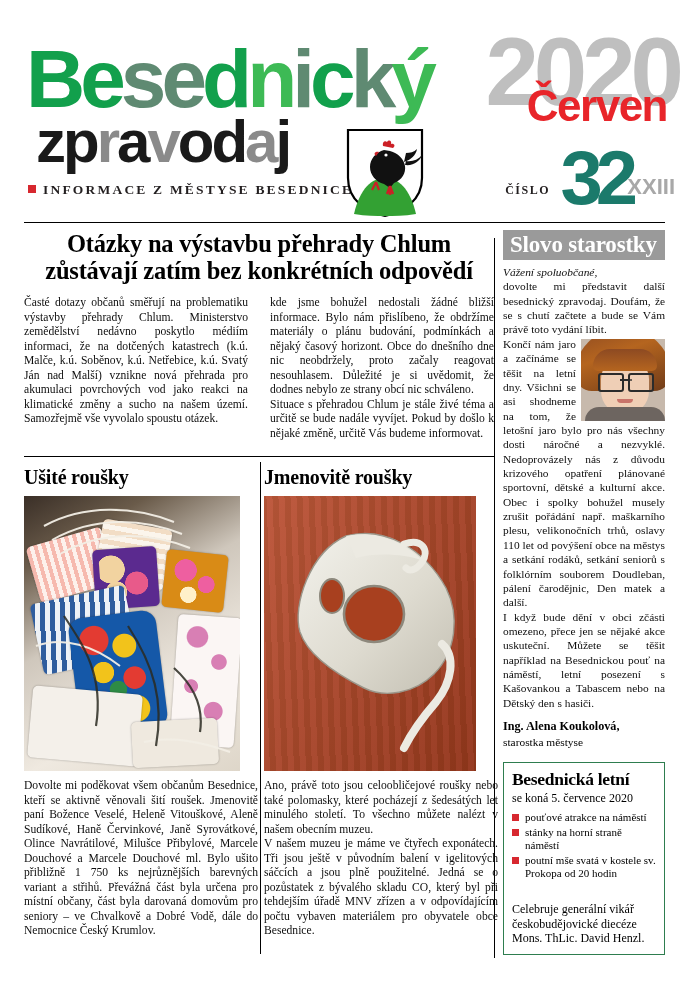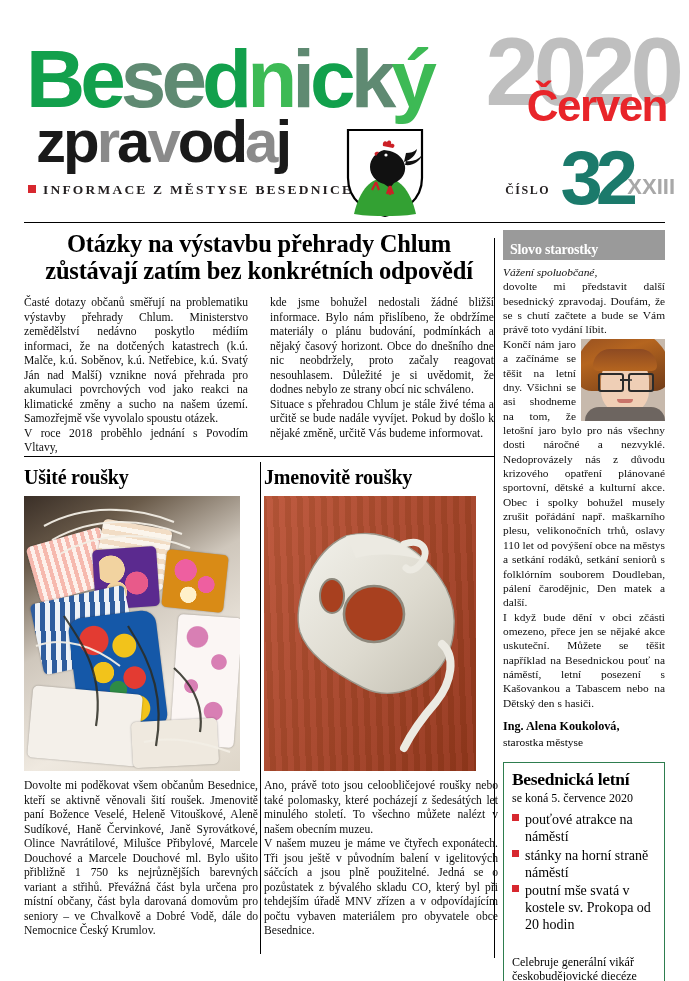--- a/index.html
+++ b/index.html
@@ -302,21 +302,21 @@
     height: 30px;
     position: relative;
   }
   .sect-banner span {
     position: absolute;
     left: 7px;
     bottom: 2px;
     color: #fff;
     font-family: "Liberation Serif", serif;
     font-weight: bold;
-    font-size: 14px;
+    font-size: 23px;
     letter-spacing: -0.2px;
   }
   p.body.narrow {
     font-size: 11.4px;
     line-height: 1.26;
     text-align: justify;
   }
   .salut { font-style: italic; }
 
   .portrait {
@@ -392,21 +392,21 @@
   }
   ul.pout-list {
     list-style: none;
     margin: 5px 0 0 0;
     padding: 0;
   }
   ul.pout-list li {
     position: relative;
     padding-left: 13px;
     font-family: "Liberation Serif", serif;
-    font-size: 14px;
+    font-size: 11px;
     line-height: 1.23;
     margin-bottom: 1px;
   }
   ul.pout-list li::before {
     content: "";
     position: absolute;
     left: 0; top: 3px;
     width: 7px; height: 7px;
     background: #d7282f;
   }
@@ -462,21 +462,20 @@
 
     <div class="vrule a"></div>
     <div class="vrule b"></div>
     <div class="hrule h1"></div>
 
     <h1 class="headline">Otázky na výstavbu přehrady Chlum zůstávají zatím bez konkrétních odpovědí</h1>
 
     <div class="article-cols">
       <div class="ac-l">
         <p class="body">Časté dotazy občanů směřují na problematiku výstavby přehrady Chlum. Ministerstvo zemědělství nedávno poskytlo médiím informaci, že na dotčených katastrech (k.ú. Malče, k.ú. Soběnov, k.ú. Netřebice, k.ú. Svatý Ján nad Malší) vznikne nová přehrada pro akumulaci povrchových vod jako reakci na klimatické změny a sucho na našem území. Samozřejmě vše vyvolalo spoustu otázek.</p>
-        <p class="body">V roce 2018 proběhlo jednání s Povodím Vltavy,</p>
       </div>
       <div class="ac-r">
         <p class="body">kde jsme bohužel nedostali žádné bližší informace. Bylo nám přislíbeno, že obdržíme materiály o plánu budování, podmínkách a nějaký časový horizont. Obce do dnešního dne nic neobdržely, proto začaly reagovat nesouhlasem. Důležité je si uvědomit, že dodnes nebylo ze strany obcí nic schváleno.</p>
         <p class="body">Situace s přehradou Chlum je stále živé téma a určitě se bude nadále vyvíjet. Pokud by došlo k nějaké změně, určitě Vás budeme informovat.</p>
       </div>
     </div>
 
     <div class="col-left" style="top:236px;">
       <h2 class="sect">Ušité roušky</h2>
       <div class="gap8"></div>

